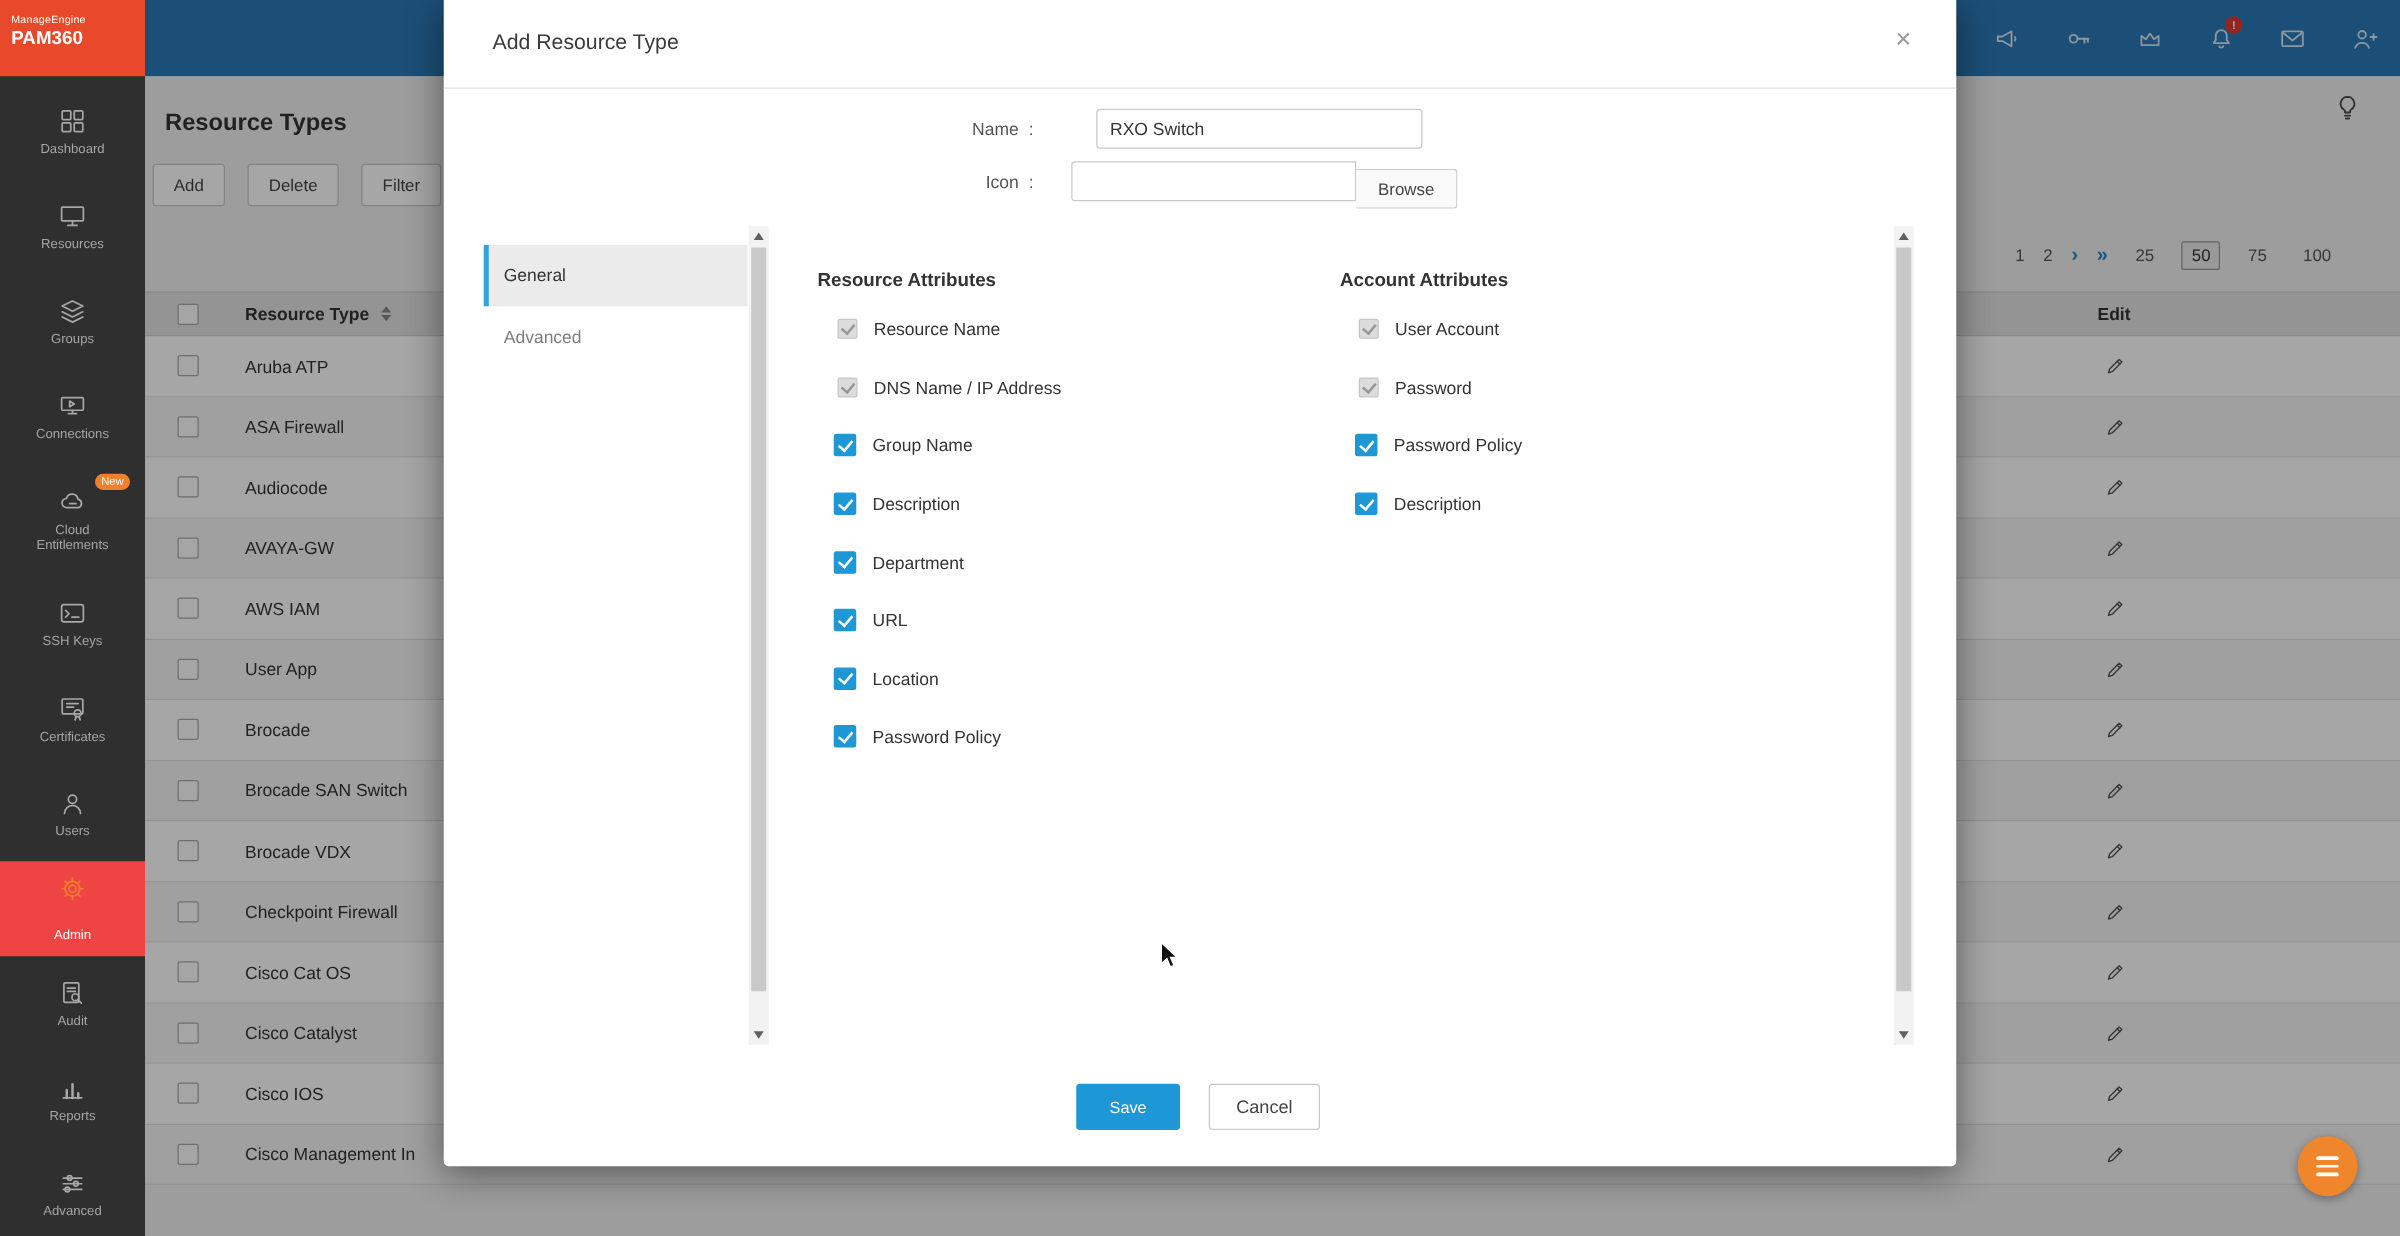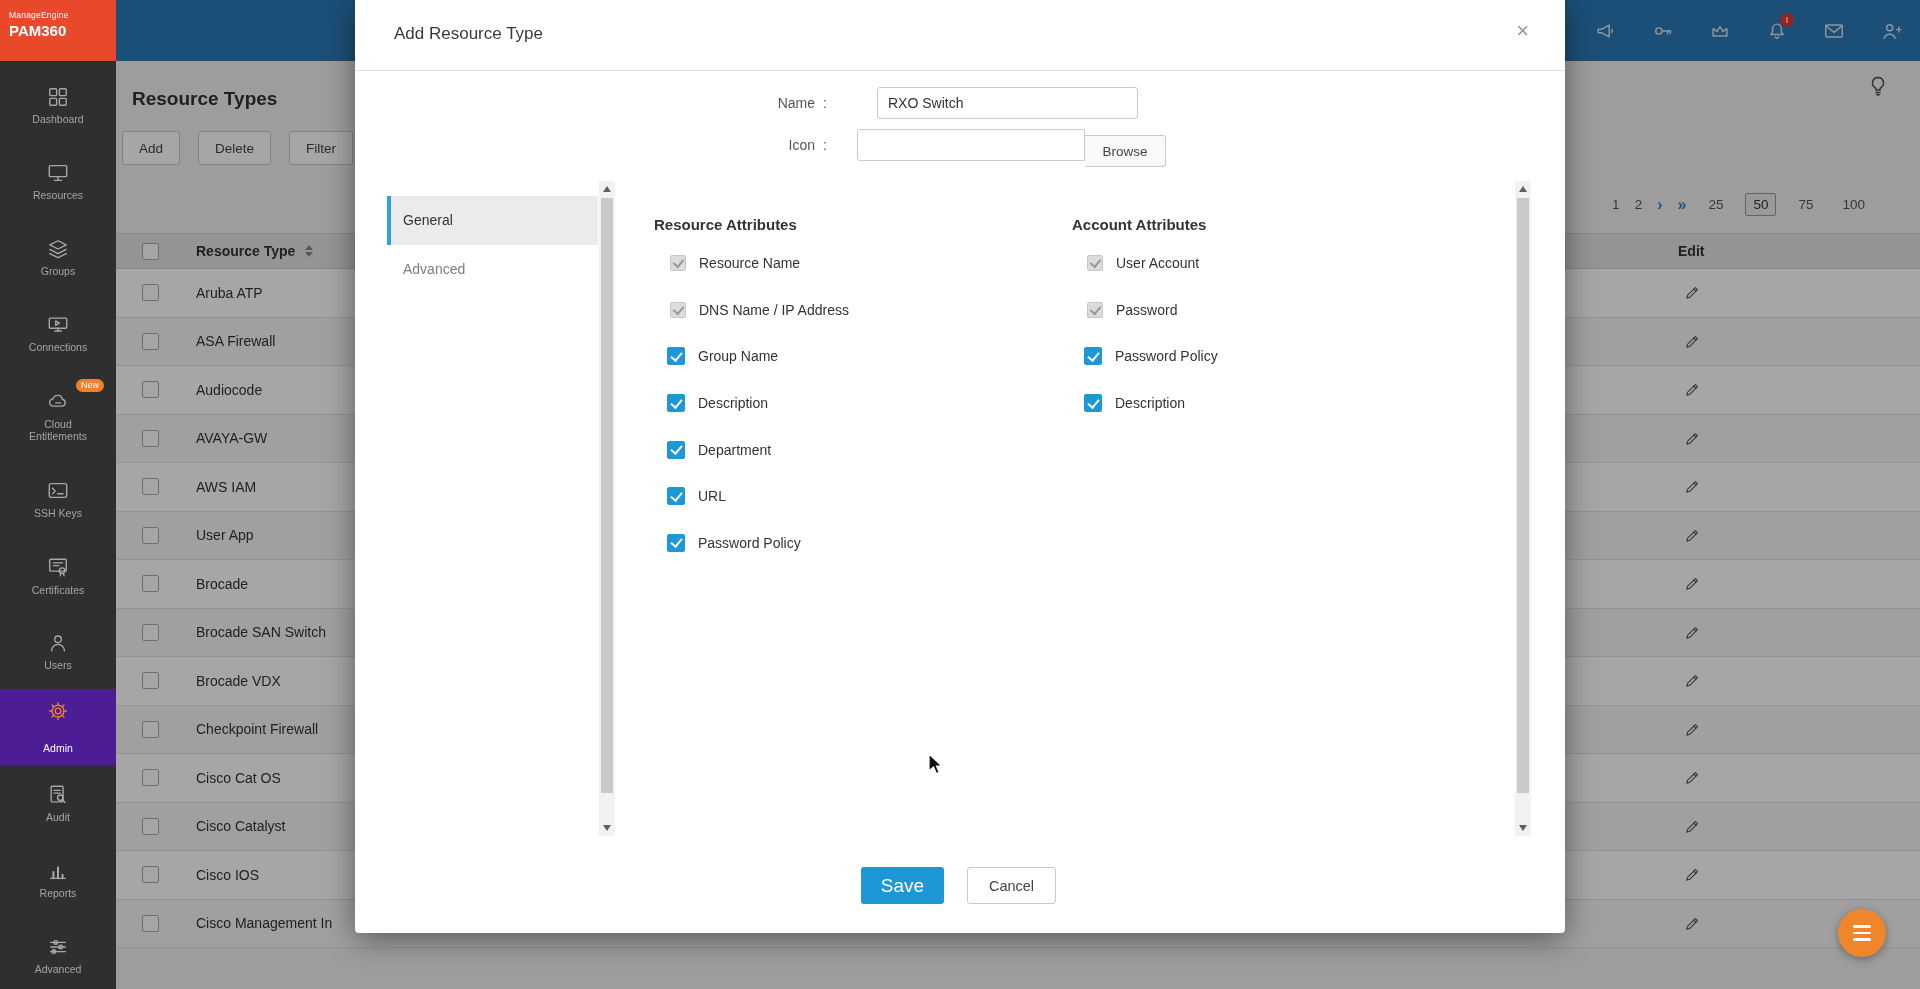--- a/index.html
+++ b/index.html
@@ -9,21 +9,21 @@
   
   .sidebar{position:absolute;left:0;top:0;width:116px;height:989px;background:#2f2f2f;z-index:15;}
   .logo{height:61px;background:#e8492a;color:#fff;padding:10px 0 0 9px;box-sizing:border-box;}
   .logo .company{font-size:8.5px;letter-spacing:.2px;display:block;}
   .logo .product{font-size:15px;font-weight:bold;display:block;margin-top:2px;}
   .side-nav{padding-top:6px;}
   .side-item{position:relative;height:76px;display:flex;flex-direction:column;align-items:center;justify-content:center;gap:5px;cursor:pointer;}
   .side-item.tall{height:90px;}
   .side-item .side-label{font-size:10.5px;color:#a5a5a5;text-align:center;line-height:12px;max-width:82px;}
   .side-icon svg{stroke:#a8a8a8;fill:none;stroke-width:1.5;stroke-linecap:round;stroke-linejoin:round;display:block;}
-  .side-item.active{background:#4c1d95;gap:20px;}
+  .side-item.active{background:#ef4444;gap:20px;}
   .side-item.active .side-icon svg{stroke:#f07f2e;}
   .side-item.active .side-label{color:#ffffff;}
   .new-badge{position:absolute;top:8px;right:12px;background:#f07f2e;color:#fff;font-size:9px;padding:1px 5px 2px;border-radius:8px;}
 
   
   .topbar{position:absolute;left:92px;top:0;right:0;height:61px;background:#2b7ab7;z-index:1;}
   .top-icons{position:absolute;right:17px;top:0;height:61px;display:flex;align-items:center;gap:35px;}
   .top-icons svg{stroke:#d9e7f3;fill:none;stroke-width:1.6;stroke-linecap:round;stroke-linejoin:round;display:block;}
   .bell-wrap{position:relative;}
   .bell-badge{position:absolute;top:-7px;right:-6px;width:14px;height:14px;background:#e23b35;border-radius:50%;color:#fff;font-size:9px;font-weight:bold;text-align:center;line-height:14px;}
@@ -98,21 +98,21 @@
   .attr-row{display:flex;align-items:center;gap:13px;height:46.6px;cursor:pointer;}
   .attr-row.disabled{padding-left:3px;}
   .cbx{width:16px;height:16px;border:1px solid #b9b9b9;border-radius:2px;background:#fff;position:relative;flex:none;}
   .attr-row.checked .cbx{background:#1d97d6;border-color:#1d97d6;}
   .attr-row.checked .cbx::after{content:"";position:absolute;left:4.5px;top:1.5px;width:5px;height:9px;border:solid #fff;border-width:0 2px 2px 0;transform:rotate(40deg);}
   .attr-row.checked.disabled .cbx{background:#dcdcdc;border-color:#c6c6c6;width:14px;height:14px;}
   .attr-row.checked.disabled .cbx::after{border-color:#979797;left:3.8px;top:1px;width:4.5px;height:8px;}
   .attr-label{font-size:14px;color:#333;}
 
   .m-actions{position:absolute;left:0;right:0;top:867px;height:37px;}
-  .save-btn{position:absolute;left:506px;width:83px;height:37px;background:#1d97d6;border:none;border-radius:3px;color:#fff;font-size:19px;cursor:pointer;font-family:"Liberation Sans",sans-serif;}
+  .save-btn{position:absolute;left:506px;width:83px;height:37px;background:#1d97d6;border:none;border-radius:3px;color:#fff;font-size:13px;cursor:pointer;font-family:"Liberation Sans",sans-serif;}
   .cancel-btn{position:absolute;left:612px;width:89px;height:37px;background:#fff;border:1px solid #c9c9c9;border-radius:3px;color:#444;font-size:14.5px;cursor:pointer;font-family:"Liberation Sans",sans-serif;}
 
   
   .fab{position:absolute;left:1838px;top:909px;width:48px;height:48px;border-radius:50%;background:#f0862c;z-index:30;box-shadow:0 2px 8px rgba(0,0,0,.35);display:flex;flex-direction:column;align-items:center;justify-content:center;gap:4px;cursor:pointer;}
   .fab i{display:block;width:18px;height:2.4px;background:#fff;border-radius:2px;}
   .cursor{position:absolute;left:927px;top:753px;z-index:40;pointer-events:none;}
 </style>
 </head>
 <body>
 
@@ -526,20 +526,24 @@
       <div class="attr-row checked">
           <span class="cbx"></span>
           <span class="attr-label">Department</span>
         </div>
       <div class="attr-row checked">
           <span class="cbx"></span>
           <span class="attr-label">URL</span>
         </div>
       <div class="attr-row checked">
           <span class="cbx"></span>
+          <span class="attr-label">Location</span>
+        </div>
+      <div class="attr-row checked">
+          <span class="cbx"></span>
           <span class="attr-label">Password Policy</span>
         </div>
     </div>
 
     <div class="attr-list acc-list">
       <div class="attr-row checked disabled">
           <span class="cbx"></span>
           <span class="attr-label">User Account</span>
         </div>
       <div class="attr-row checked disabled">

